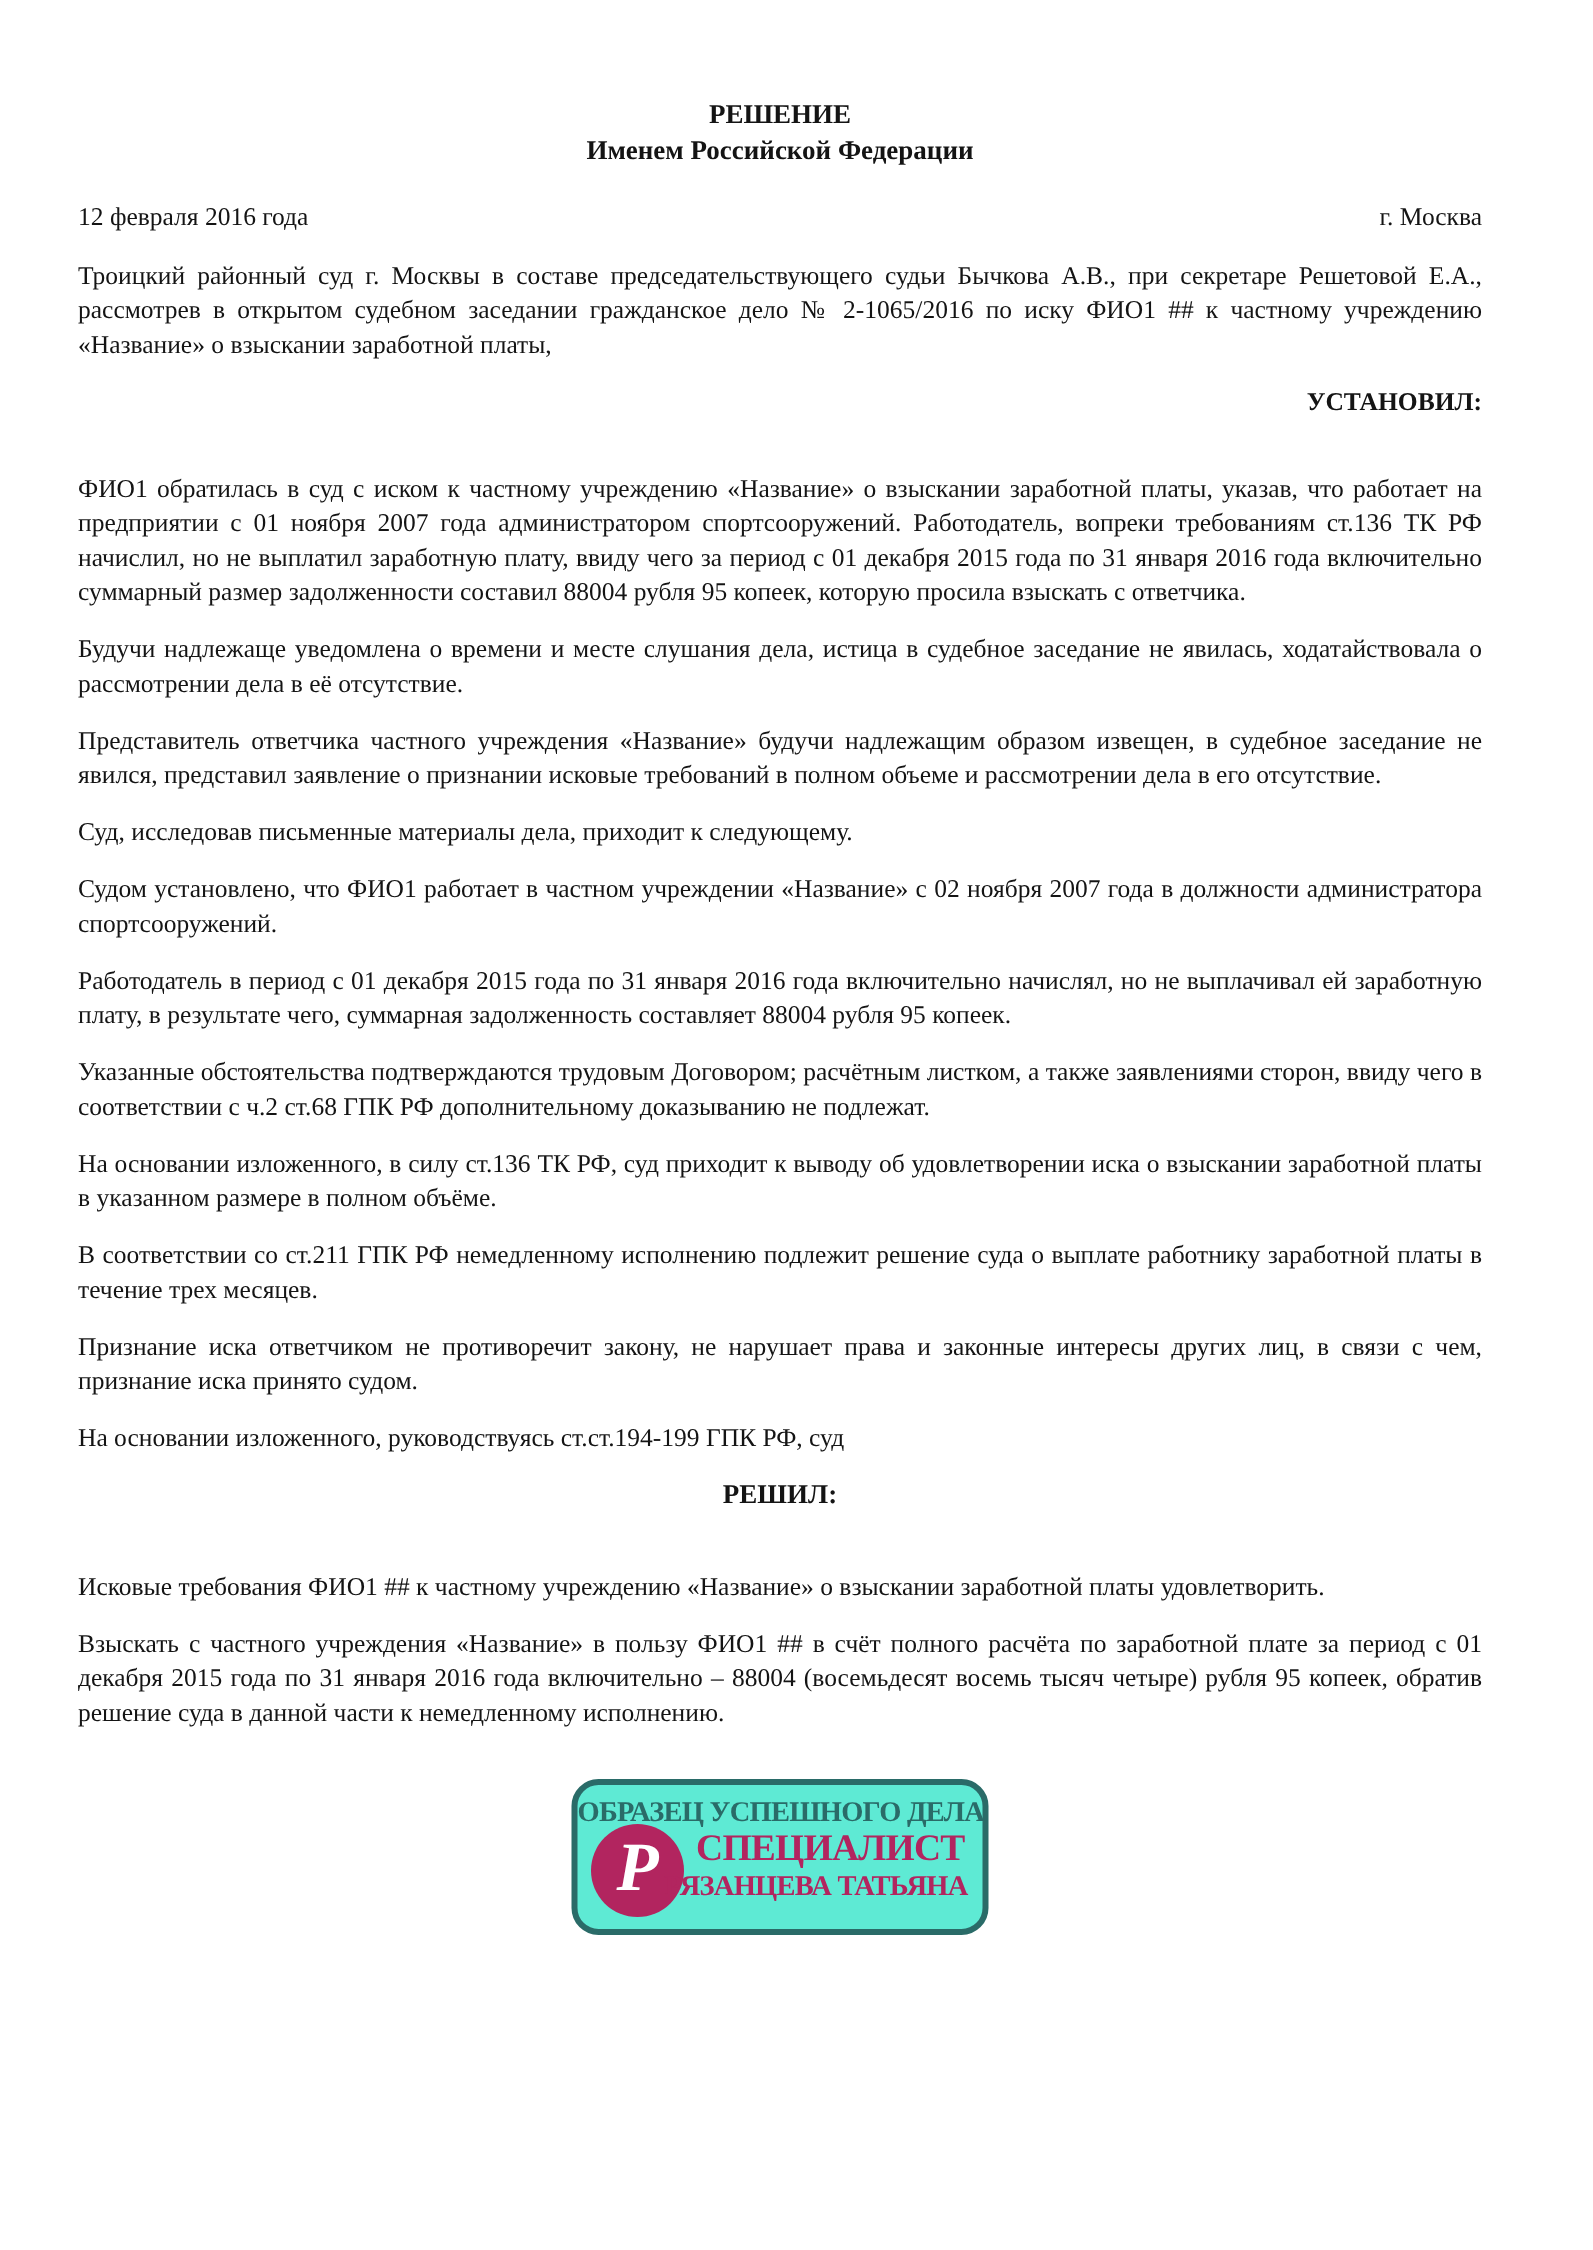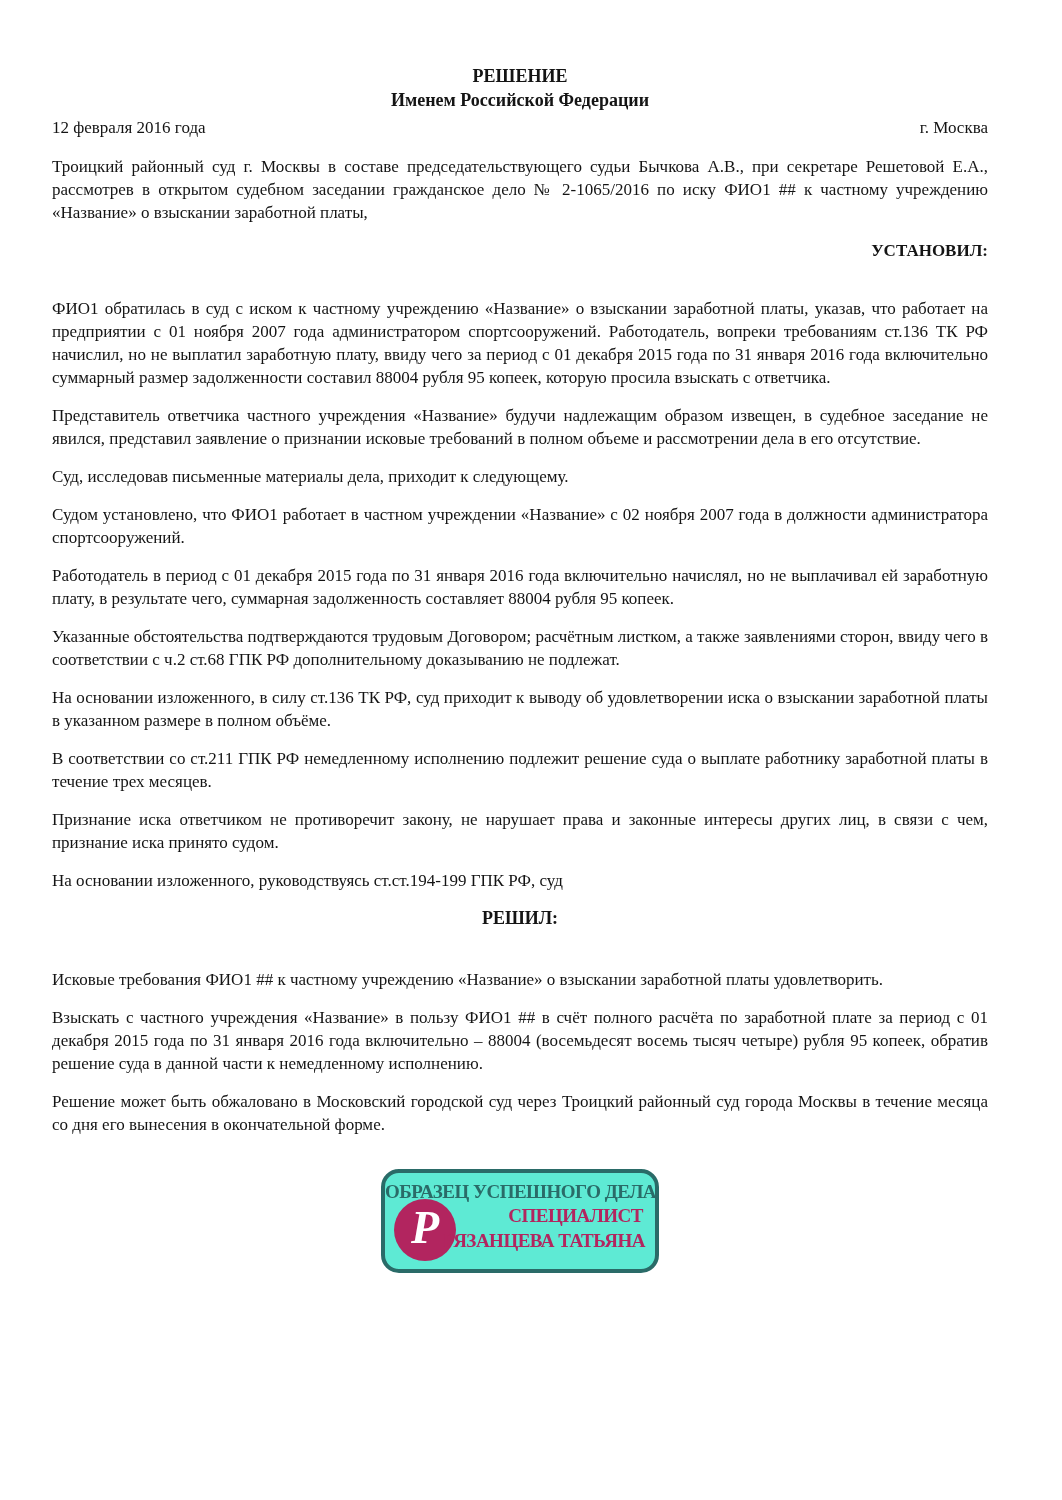--- a/index.html
+++ b/index.html
@@ -26,21 +26,21 @@
     font-size: 18px;
     line-height: 24px;
     font-weight: bold;
     margin: 0;
   }
   .dateline {
     display: flex;
     justify-content: space-between;
     font-size: 17px;
     line-height: 23px;
-    margin-top: 4px;
+    margin-top: 21px;
   }
   .para {
     font-size: 17px;
     line-height: 23px;
     text-align: justify;
     margin: 0 0 15px 0;
   }
   .heading-left {
     font-size: 17px;
     line-height: 23px;
@@ -97,21 +97,21 @@
     line-height: 1;
     padding-bottom: 4px;
     box-sizing: border-box;
   }
   .stamp-line2 {
     position: absolute;
     top: 32px;
     right: 12px;
     color: var(--stamp-crimson, #b2255f);
     font-weight: bold;
-    font-size: 19px;
+    font-size: 25px;
     line-height: 22px;
     letter-spacing: -0.5px;
     white-space: nowrap;
   }
   .stamp-line3 {
     position: absolute;
     top: 57px;
     right: 10px;
     color: var(--stamp-crimson, #b2255f);
     font-weight: bold;
@@ -132,35 +132,35 @@
   <div class="dateline">
     <span>12 февраля 2016 года</span>
     <span>г. Москва</span>
   </div>
 
   <p class="para" style="margin-top:16px">Троицкий районный суд г. Москвы в составе председательствующего судьи Бычкова А.В., при секретаре Решетовой Е.А., рассмотрев в открытом судебном заседании гражданское дело № 2-1065/2016 по иску ФИО1 ## к частному учреждению «Название» о взыскании заработной платы,</p>
 
   <p class="heading-left">УСТАНОВИЛ:</p>
 
   <p class="para">ФИО1 обратилась в суд с иском к частному учреждению «Название» о взыскании заработной платы, указав, что работает на предприятии с 01 ноября 2007 года администратором спортсооружений. Работодатель, вопреки требованиям ст.136 ТК РФ начислил, но не выплатил заработную плату, ввиду чего за период с 01 декабря 2015 года по 31 января 2016 года включительно суммарный размер задолженности составил 88004 рубля 95 копеек, которую просила взыскать с ответчика.</p>
+  <p class="para">Будучи надлежаще уведомлена о времени и месте слушания дела, истица в судебное заседание не явилась, ходатайствовала о рассмотрении дела в её отсутствие.</p>
   <p class="para">Представитель ответчика частного учреждения «Название» будучи надлежащим образом извещен, в судебное заседание не явился, представил заявление о признании исковые требований в полном объеме и рассмотрении дела в его отсутствие.</p>
   <p class="para">Суд, исследовав письменные материалы дела, приходит к следующему.</p>
   <p class="para">Судом установлено, что ФИО1 работает в частном учреждении «Название» с 02 ноября 2007 года в должности администратора спортсооружений.</p>
   <p class="para">Работодатель в период с 01 декабря 2015 года по 31 января 2016 года включительно начислял, но не выплачивал ей заработную плату, в результате чего, суммарная задолженность составляет 88004 рубля 95 копеек.</p>
   <p class="para">Указанные обстоятельства подтверждаются трудовым Договором; расчётным листком, а также заявлениями сторон, ввиду чего в соответствии с ч.2 ст.68 ГПК РФ дополнительному доказыванию не подлежат.</p>
   <p class="para">На основании изложенного, в силу ст.136 ТК РФ, суд приходит к выводу об удовлетворении иска о взыскании заработной платы в указанном размере в полном объёме.</p>
   <p class="para">В соответствии со ст.211 ГПК РФ немедленному исполнению подлежит решение суда о выплате работнику заработной платы в течение трех месяцев.</p>
   <p class="para">Признание иска ответчиком не противоречит закону, не нарушает права и законные интересы других лиц, в связи с чем, признание иска принято судом.</p>
   <p class="para">На основании изложенного, руководствуясь ст.ст.194-199 ГПК РФ, суд</p>
 
   <p class="heading-center">РЕШИЛ:</p>
 
   <p class="para">Исковые требования ФИО1 ## к частному учреждению «Название» о взыскании заработной платы удовлетворить.</p>
   <p class="para">Взыскать с частного учреждения «Название» в пользу ФИО1 ## в счёт полного расчёта по заработной плате за период с 01 декабря 2015 года по 31 января 2016 года включительно – 88004 (восемьдесят восемь тысяч четыре) рубля 95 копеек, обратив решение суда в данной части к немедленному исполнению.</p>
-  <p class="para">Решение может быть обжаловано в Московский городской суд через Троицкий районный суд города Москвы в течение месяца со дня его вынесения в окончательной форме.</p>
 
   <div class="stamp">
     <div class="stamp-line1">ОБРАЗЕЦ УСПЕШНОГО ДЕЛА</div>
     <div class="stamp-logo">
       <span>P</span>
     </div>
     <div class="stamp-line2">СПЕЦИАЛИСТ</div>
     <div class="stamp-line3">РЯЗАНЦЕВА ТАТЬЯНА</div>
   </div>
 

